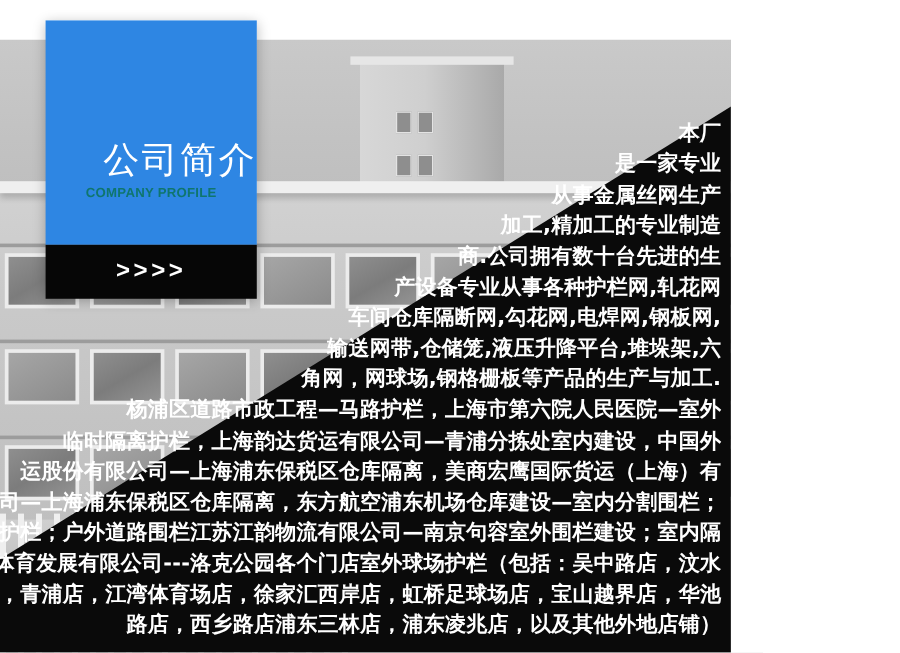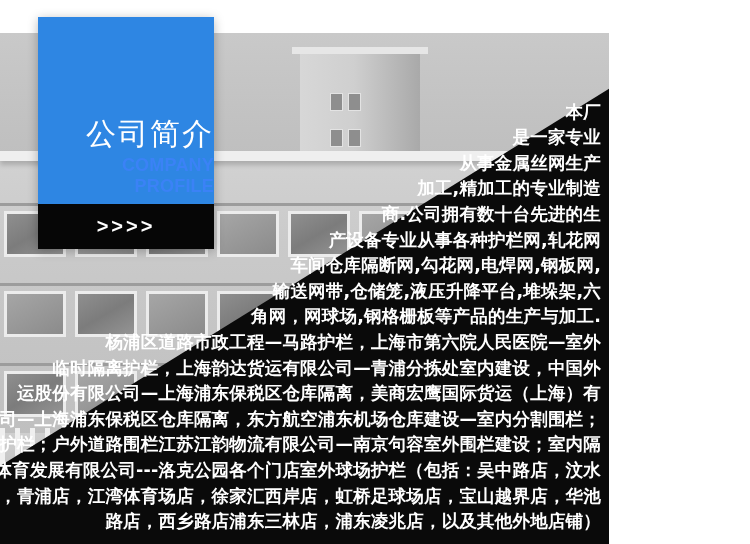--- a/index.html
+++ b/index.html
@@ -139,24 +139,24 @@
     text-align:right;
     color:#ffffff;
     font-family:"DejaVu Sans","Liberation Sans",sans-serif;
     font-size:30px;
     font-weight:400;
     letter-spacing:2px;
     line-height:34px;
   }
   .badge-en{
     position:absolute; left:0; right:0; top:138px;
-    text-align:right;
-    color:#3b82f6;
+    text-align:center;
+    color:#0f766e;
     font-family:"Liberation Sans",sans-serif;
-    font-size:18px;
+    font-size:11px;
     font-weight:700;
     letter-spacing:.2px;
   }
   .badge-arrows{
     position:absolute; left:0; right:0; top:198px;
     text-align:center;
     color:#ffffff;
     font-family:"Liberation Sans",sans-serif;
     font-size:20px;
     font-weight:700;

